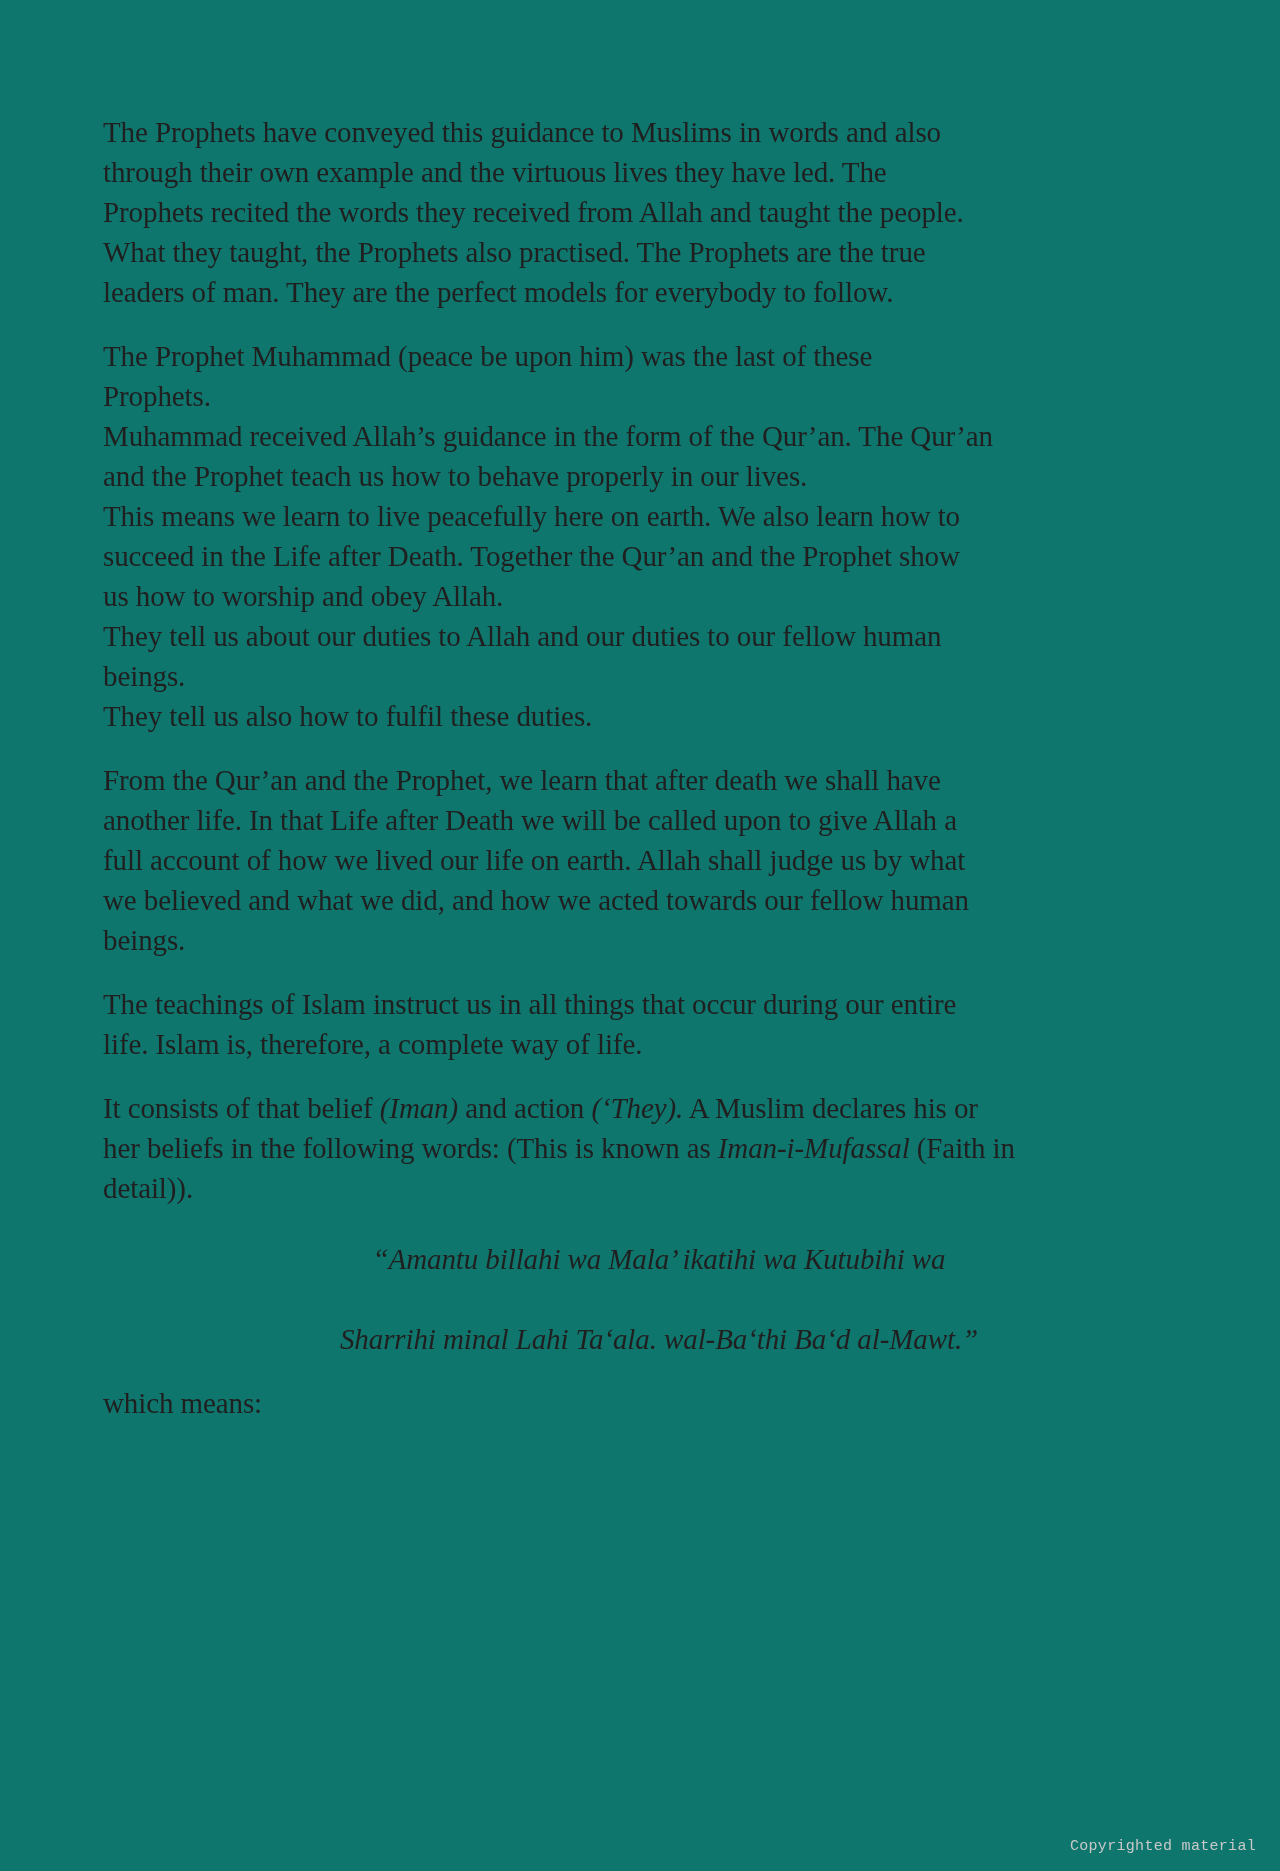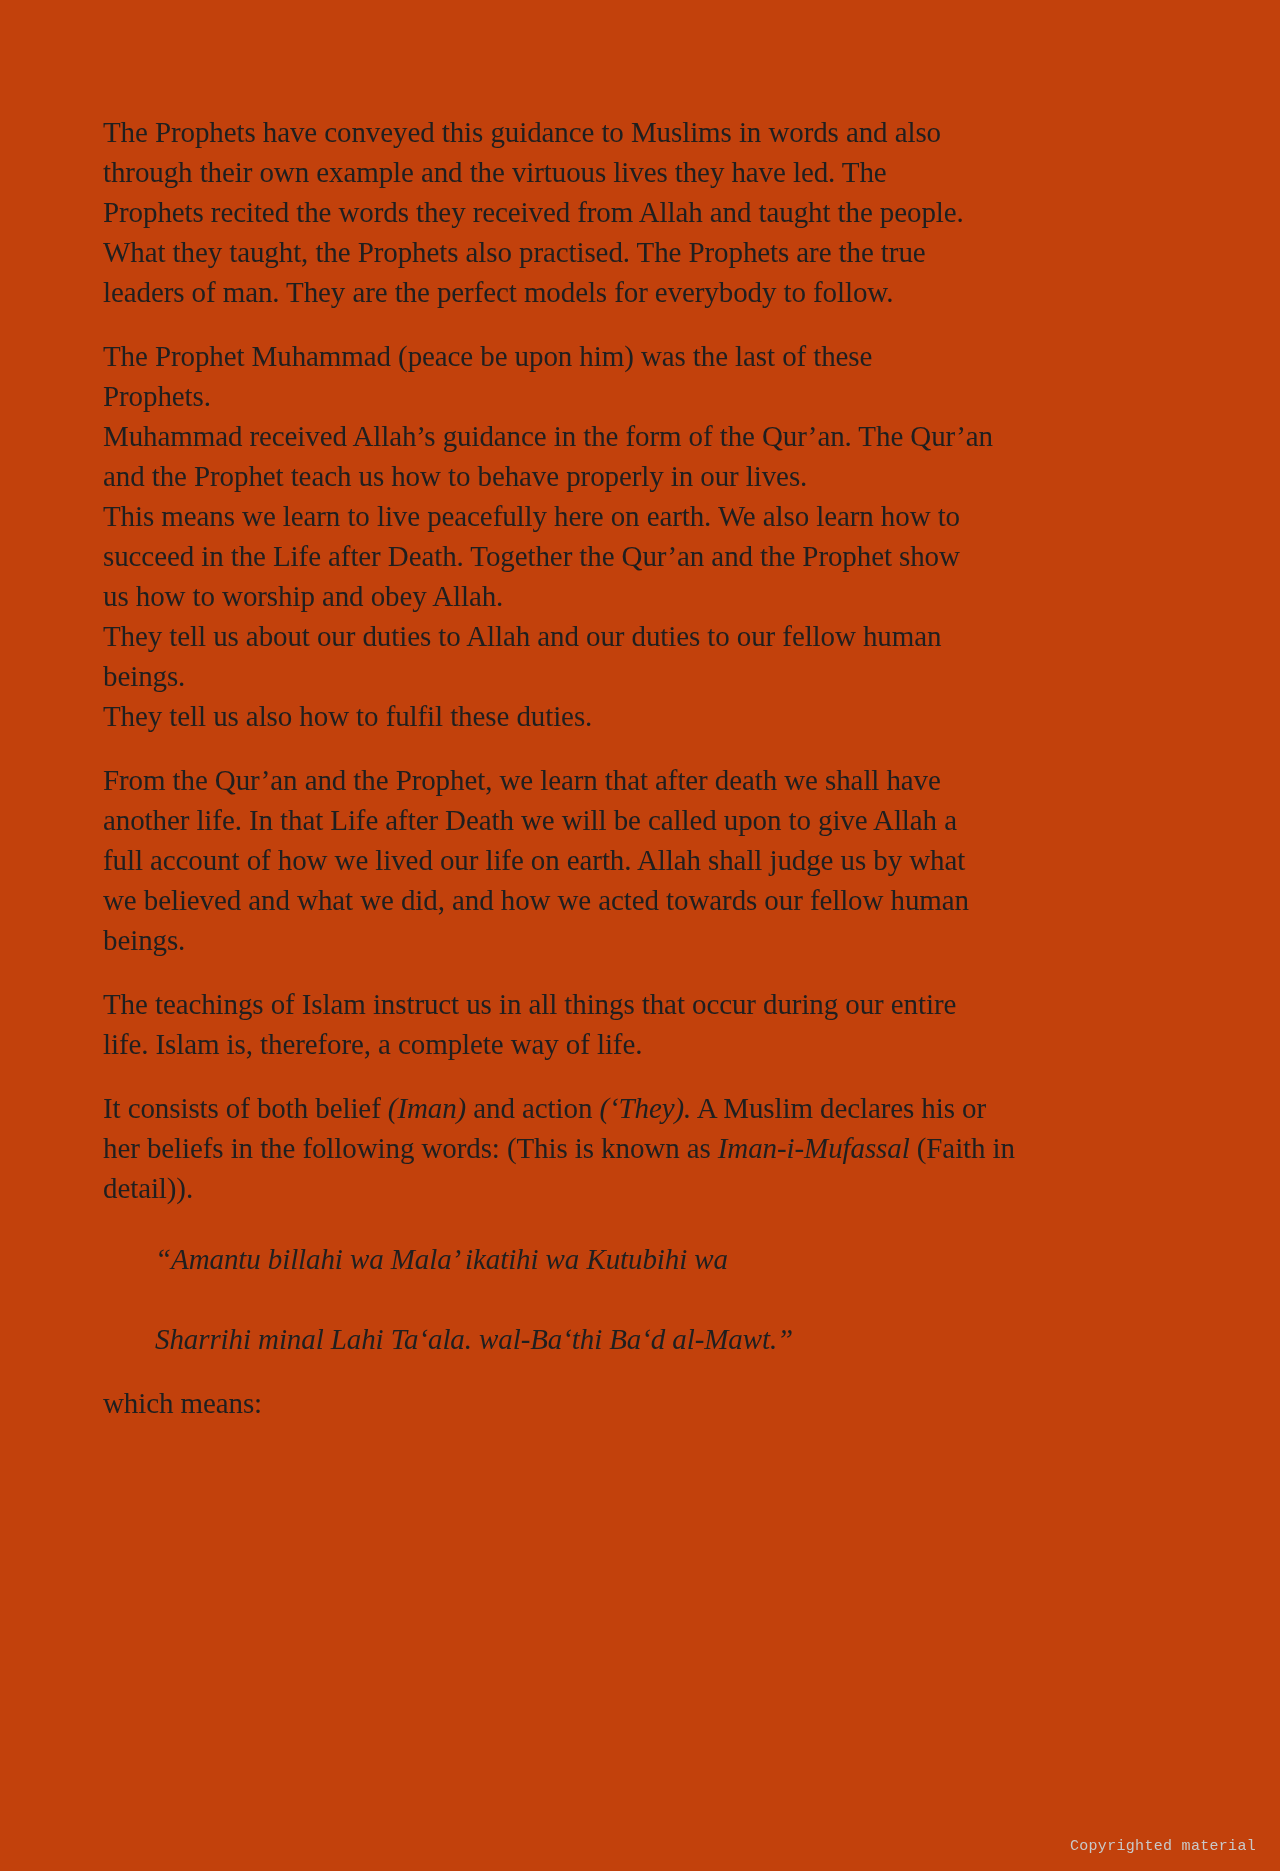--- a/index.html
+++ b/index.html
@@ -4,21 +4,21 @@
 <style>
   html, body {
     margin: 0;
     padding: 0;
     background: #ffffff;
   }
   .page {
     position: relative;
     width: 1280px;
     height: 1871px;
-    background: #c2410c;
+    background: #0f766e;
     overflow: hidden;
     font-family: "Liberation Serif", serif;
   }
   .page-text {
     position: absolute;
     left: 103px;
     top: 112px;
     width: 1060px;
     color: #1f1f1f;
     font-size: 29px;
@@ -26,20 +26,21 @@
     letter-spacing: -0.1px;
   }
   .para {
     margin: 0 0 24px 0;
     padding: 0;
   }
   .para.quote {
     margin-left: 52px;
     margin-top: 31px;
     font-style: italic;
+    text-align: center;
   }
   .it {
     font-style: italic;
   }
   .watermark {
     position: absolute;
     right: 24px;
     bottom: 16px;
     font-family: Liberation Mono, monospace;
     font-size: 15px;
@@ -49,18 +50,18 @@
 </style>
 </head>
 <body>
 
 <div class="page">
   <div class="page-text">
       <p class="para body"><span>The Prophets have conveyed this guidance to Muslims in words and also</span><br><span>through their own example and the virtuous lives they have led. The</span><br><span>Prophets recited the words they received from Allah and taught the people.</span><br><span>What they taught, the Prophets also practised. The Prophets are the true</span><br><span>leaders of man. They are the perfect models for everybody to follow.</span></p>
       <p class="para body"><span>The Prophet Muhammad (peace be upon him) was the last of these</span><br><span>Prophets.</span><br><span>Muhammad received Allah’s guidance in the form of the Qur’an. The Qur’an</span><br><span>and the Prophet teach us how to behave properly in our lives.</span><br><span>This means we learn to live peacefully here on earth. We also learn how to</span><br><span>succeed in the Life after Death. Together the Qur’an and the Prophet show</span><br><span>us how to worship and obey Allah.</span><br><span>They tell us about our duties to Allah and our duties to our fellow human</span><br><span>beings.</span><br><span>They tell us also how to fulfil these duties.</span></p>
       <p class="para body"><span>From the Qur’an and the Prophet, we learn that after death we shall have</span><br><span>another life. In that Life after Death we will be called upon to give Allah a</span><br><span>full account of how we lived our life on earth. Allah shall judge us by what</span><br><span>we believed and what we did, and how we acted towards our fellow human</span><br><span>beings.</span></p>
       <p class="para body"><span>The teachings of Islam instruct us in all things that occur during our entire</span><br><span>life. Islam is, therefore, a complete way of life.</span></p>
-      <p class="para body"><span>It consists of both belief </span><span class="it">(Iman)</span><span> and action </span><span class="it">(‘They).</span><span> A Muslim declares his or</span><br><span>her beliefs in the following words: (This is known as </span><span class="it">Iman-i-Mufassal</span><span> (Faith in</span><br><span>detail)).</span></p>
+      <p class="para body"><span>It consists of that belief </span><span class="it">(Iman)</span><span> and action </span><span class="it">(‘They).</span><span> A Muslim declares his or</span><br><span>her beliefs in the following words: (This is known as </span><span class="it">Iman-i-Mufassal</span><span> (Faith in</span><br><span>detail)).</span></p>
       <p class="para quote"><span>“Amantu billahi wa Mala’ ikatihi wa Kutubihi wa</span><br><br><span>Sharrihi minal Lahi Ta‘ala. wal-Ba‘thi Ba‘d al-Mawt.”</span></p>
       <p class="para body"><span>which means:</span></p>
     </div>
   <div class="watermark">Copyrighted material</div>
 </div>
 
 </body></html>

